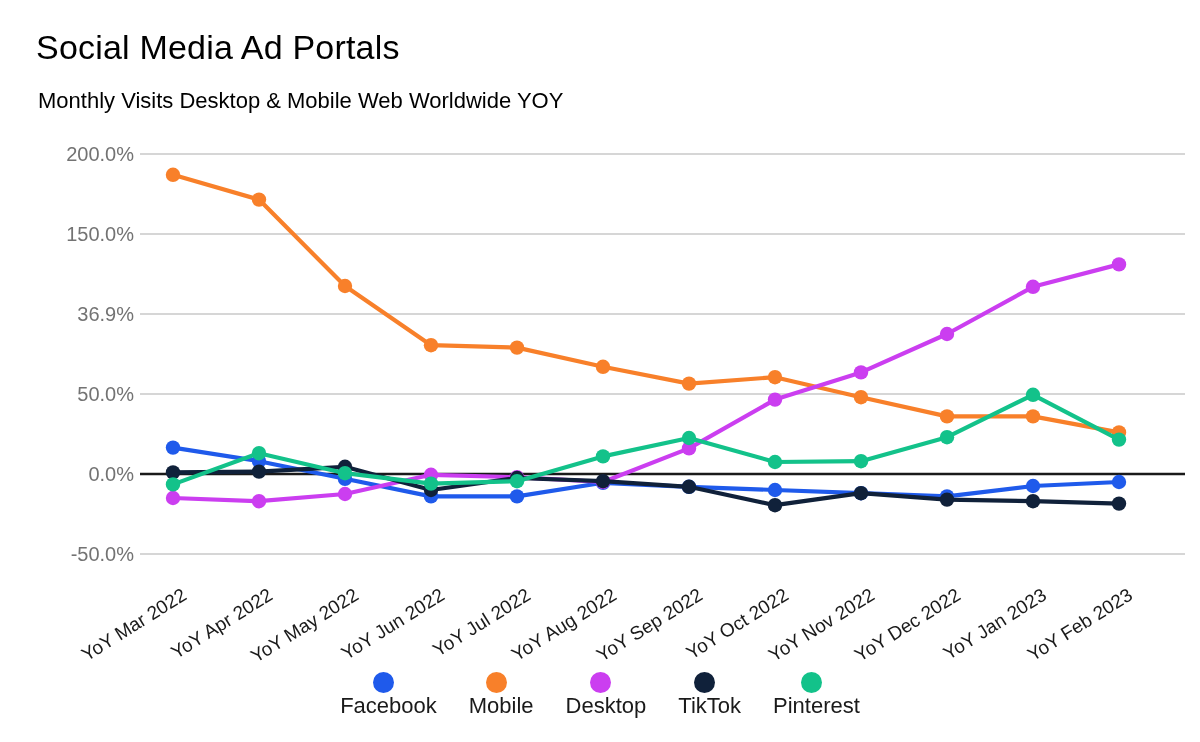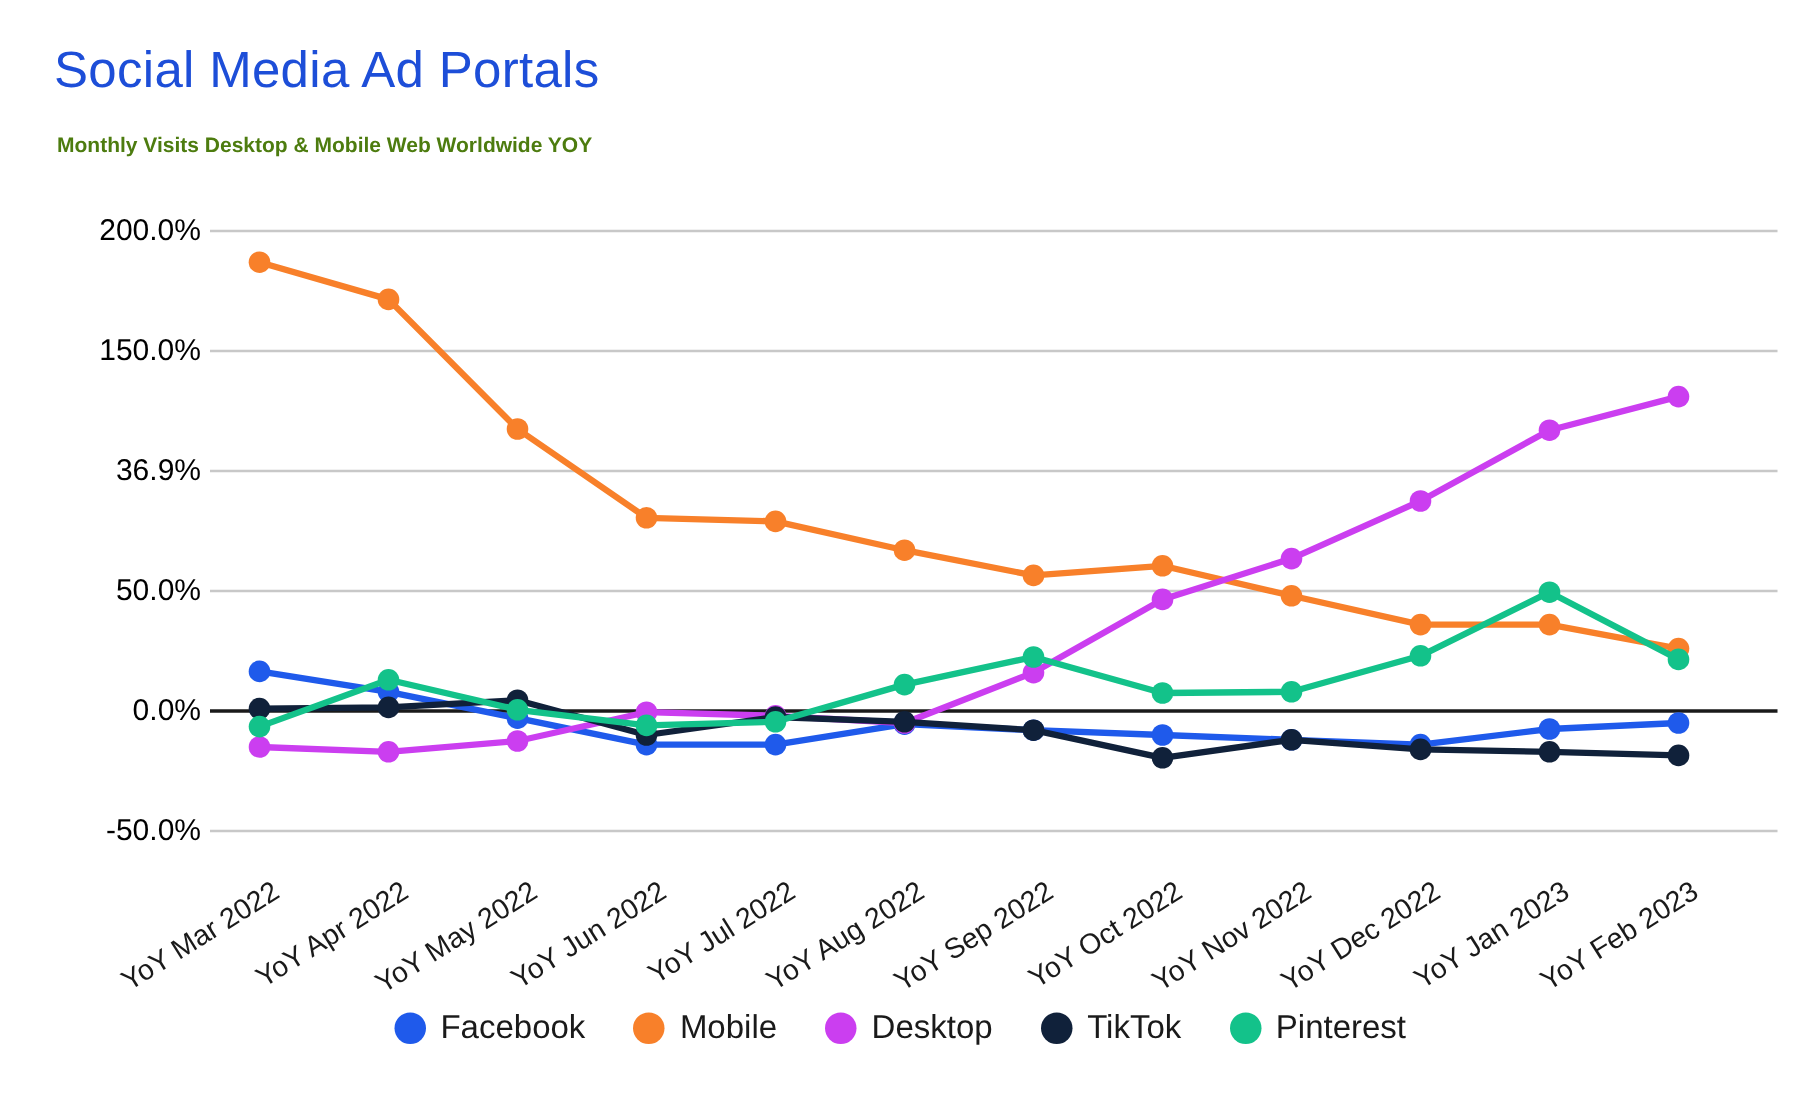--- a/index.html
+++ b/index.html
@@ -18,48 +18,48 @@
     position: relative;
     width: 1200px;
     height: 742px;
     background: #ffffff;
   }
   .chart-title {
     position: absolute;
     left: 36px;
     top: 28px;
     font-size: 34px;
-    color: #1d4ed8;
+    color: #000000;
     font-weight: 400;
     letter-spacing: 0.2px;
     white-space: nowrap;
   }
   .chart-subtitle {
     position: absolute;
     left: 38px;
     top: 88px;
-    font-size: 14px;
-    color: #4d7c0f;
-    font-weight: 700;
+    font-size: 22px;
+    color: #000000;
+    font-weight: 400;
     white-space: nowrap;
   }
   #plot-area {
     position: absolute;
     left: 0;
     top: 0;
     width: 1200px;
     height: 742px;
   }
   .ytick-label {
     position: absolute;
     right: 0;
     width: 112px;
     text-align: right;
     font-size: 20px;
-    color: #000000;
+    color: #737373;
     transform: translateY(-11px);
     white-space: nowrap;
   }
   .ytick-wrap {
     position: absolute;
     left: 22px;
     width: 112px;
     height: 0;
   }
   .xtick-label {
@@ -78,20 +78,21 @@
     width: 1200px;
     display: flex;
     justify-content: center;
     align-items: center;
     gap: 0px;
   }
   .legend-item {
     display: flex;
     align-items: center;
     margin: 0 16px;
+    flex-direction: column;
   }
   .legend-swatch {
     width: 21px;
     height: 21px;
     border-radius: 50%;
     margin-right: 10px;
     flex: none;
   }
   .legend-label {
     font-size: 22px;

